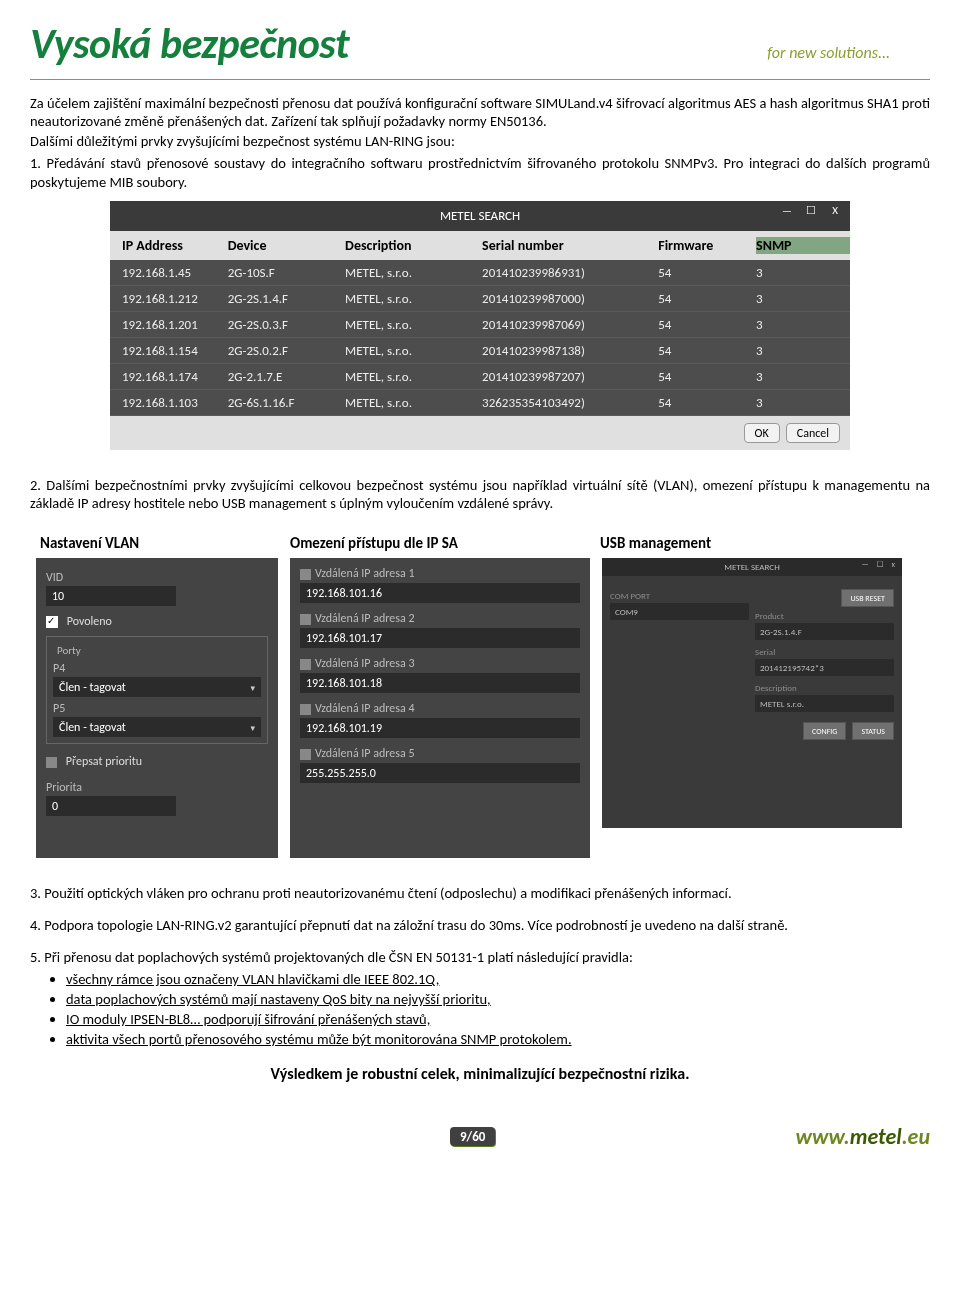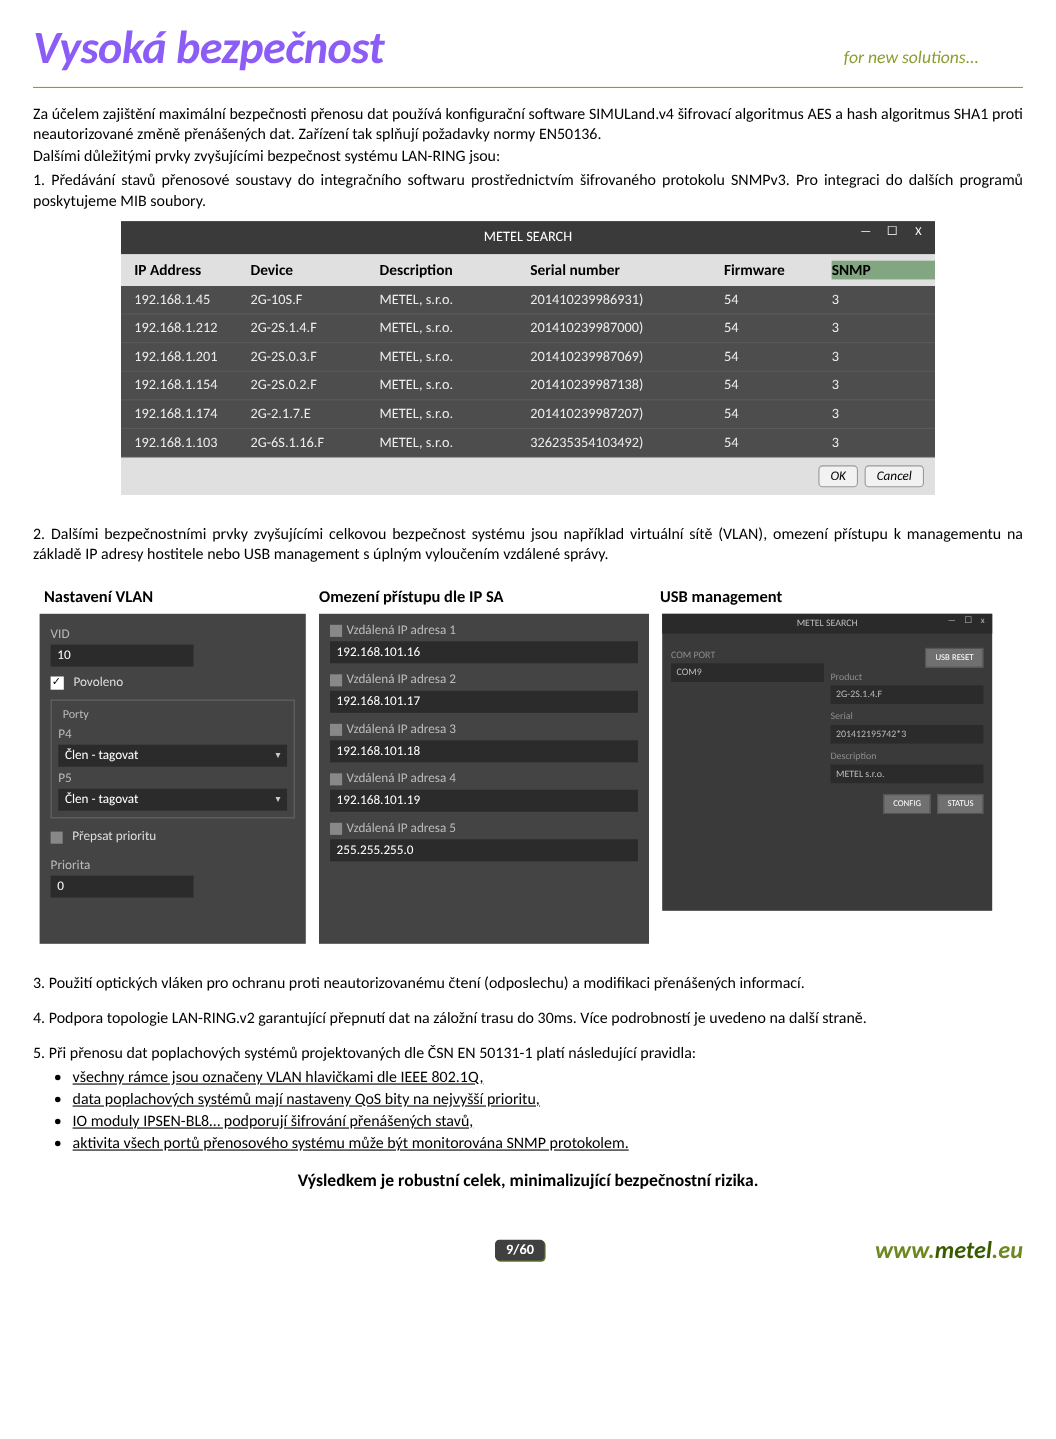--- a/index.html
+++ b/index.html
@@ -6,21 +6,21 @@
   body {
     margin: 0;
     font-family: Calibri, Arial, sans-serif;
     font-size: 14.5px;
     color: #000;
     background: #fff;
     width: 960px;
   }
   .page { padding: 18px 30px 0 30px; }
   .header { display: flex; align-items: baseline; justify-content: center; gap: 32px; margin-bottom: 10px; }
-  .title { font-size: 42px; font-weight: 700; font-style: italic; color: #8b5cf6; letter-spacing: -0.5px; }
+  .title { font-size: 42px; font-weight: 700; font-style: italic; color: #15803d; letter-spacing: -0.5px; }
   .tagline { font-size: 16px; font-style: italic; color: #8c9d32; margin-left: auto; padding-right: 40px; }
   .divider { height: 1px; background: #8c9d32; margin: 0 0 14px 0; }
   p { margin: 0 0 4px 0; text-align: justify; line-height: 1.25; }
   .para1 { margin-bottom: 2px; }
   .screenshot1 { margin: 10px auto 26px auto; width: 740px; }
   .win-bar { background: #3a3a3a; color: #fff; height: 30px; position: relative; display: flex; align-items: center; justify-content: center; font-size: 13px; }
   .win-controls { position: absolute; right: 8px; top: 3px; display: flex; gap: 10px; font-size: 11px; }
   .win-controls span { display: inline-block; width: 14px; text-align: center; }
   .data-head { background: #e0e0e0; display: flex; padding: 6px 0; font-weight: 700; font-size: 14px; }
   .data-body { background: #4d4d4d; }
@@ -28,21 +28,21 @@
   .c-ip   { width: 120px; padding-left: 12px; }
   .c-dev  { width: 120px; }
   .c-desc { width: 140px; }
   .c-ser  { width: 180px; }
   .c-fw   { width: 100px; }
   .c-sn   { width: 96px; }
   .data-head .c-ip, .data-head .c-dev, .data-head .c-desc,
   .data-head .c-ser, .data-head .c-fw { color: #000; }
   .data-head .c-sn { background: #82a682; color: #000; }
   .win-foot { background: #e0e0e0; height: 34px; display: flex; align-items: center; justify-content: flex-end; gap: 6px; padding-right: 10px; }
-  .btn { background: #f2f2f2; border: 1px solid #999; border-radius: 4px; padding: 2px 10px; font-size: 12px; font-style: italic; }
+  .btn { background: #f2f2f2; border: 1px solid #999; border-radius: 4px; padding: 2px 10px; font-size: 12px; }
   .section-labels { display: flex; margin: 22px 0 6px 0; font-weight: 700; font-size: 15px; }
   .lab1 { width: 260px; padding-left: 10px; }
   .lab2 { width: 310px; }
   .lab3 { width: 280px; }
   .triple { display: flex; gap: 12px; padding: 0 6px; margin-bottom: 26px; }
   .panel { background: #444; color: #ddd; font-size: 12px; padding: 8px 10px; }
   
   .p1 { width: 242px; height: 300px; }
   .p1 .lbl { color: #bbb; font-size: 12px; margin-top: 4px; }
   .p1 .inp { background: #2b2b2b; color: #fff; padding: 3px 6px; width: 130px; margin-top: 2px; }

